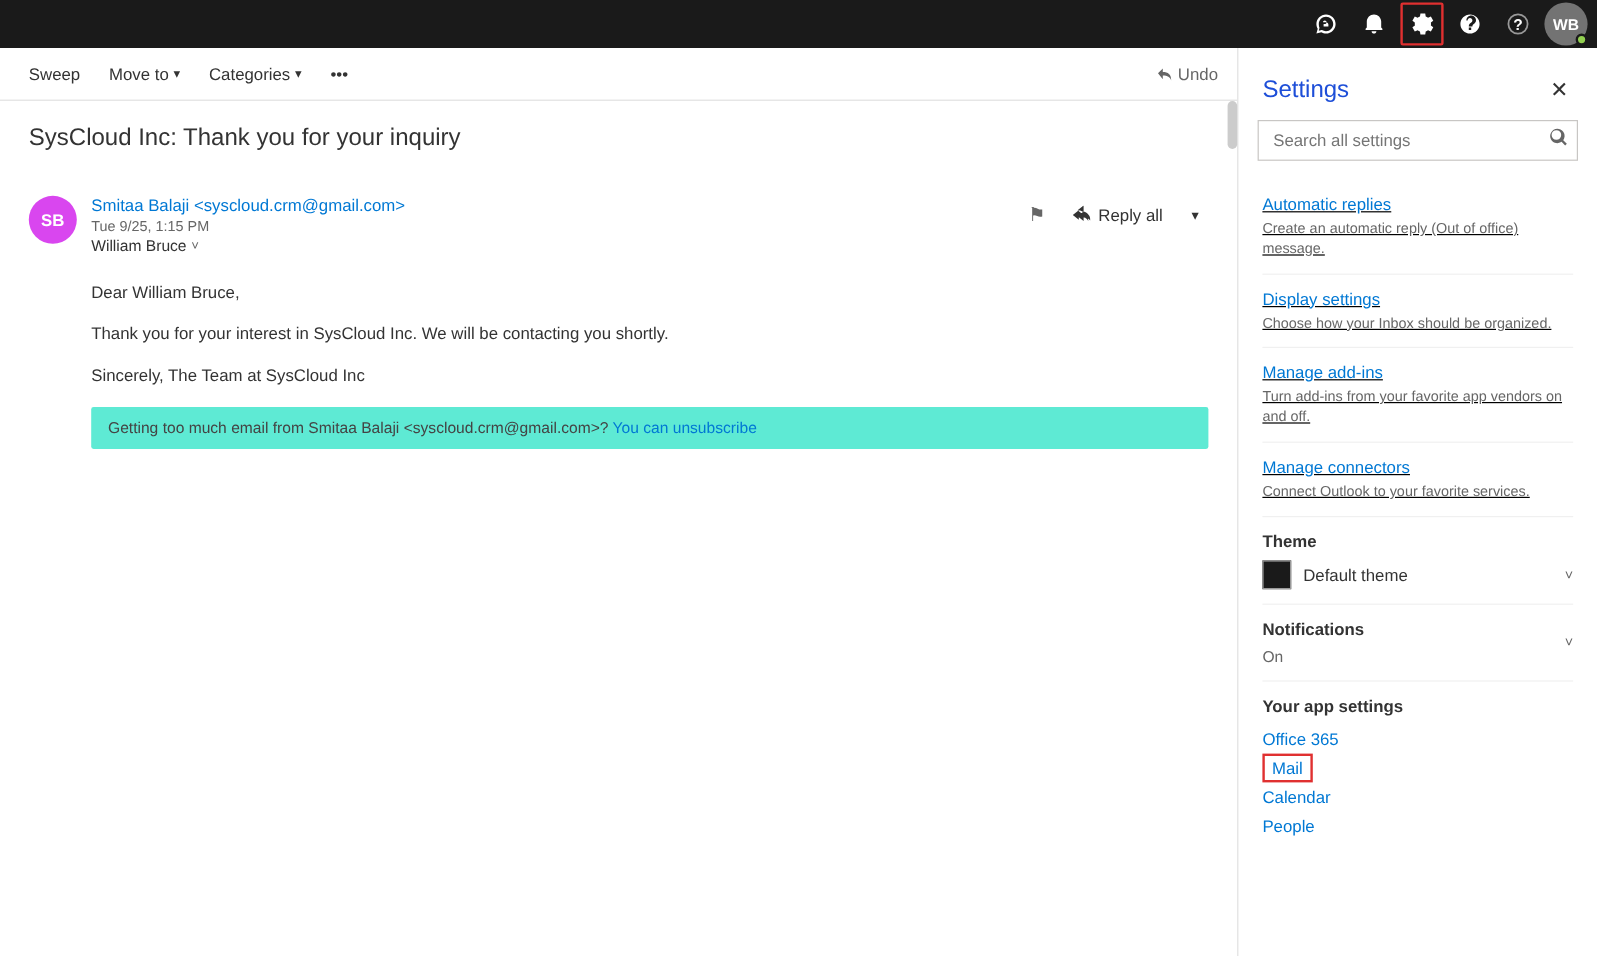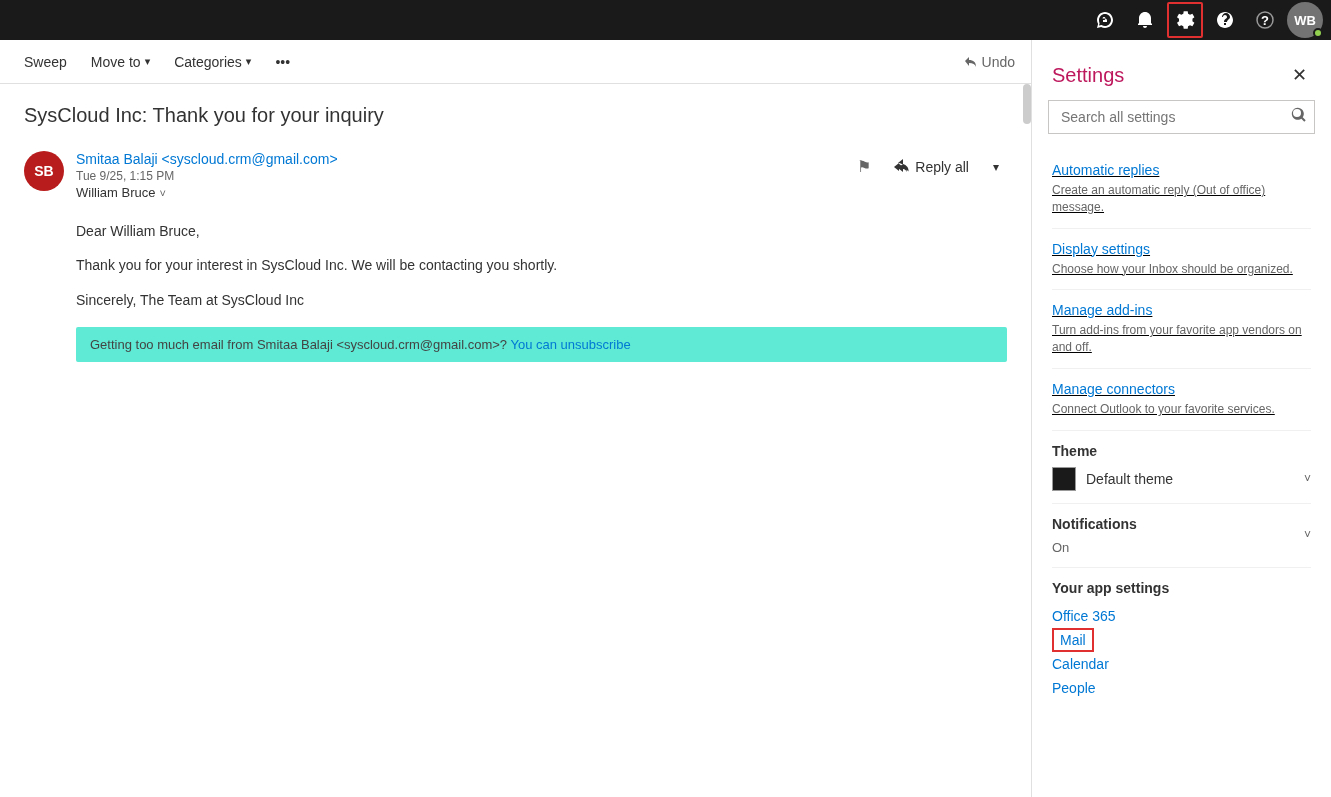--- a/index.html
+++ b/index.html
@@ -112,31 +112,31 @@
       top: 0; right: 0;
       width: 8px;
       height: 40px;
       background: #ccc;
       border-radius: 4px;
     }
     .email-subject {
       font-size: 20px;
       font-weight: 400;
       color: #333;
-      margin-bottom: 24px;
+      margin-bottom: 36px;
     }
     .email-header {
       display: flex;
       align-items: flex-start;
       gap: 12px;
       margin-bottom: 20px;
     }
     .sender-avatar {
       width: 40px; height: 40px;
-      background: #b91c1c;
+      background: #d946ef;
       border-radius: 50%;
       display: flex; align-items: center; justify-content: center;
       color: #fff;
       font-size: 14px;
       font-weight: bold;
       flex-shrink: 0;
     }
     .email-meta { flex: 1; }
     .sender-name {
       color: #0078d4;
@@ -222,21 +222,21 @@
     .settings-header {
       display: flex;
       align-items: center;
       justify-content: space-between;
       padding: 20px 20px 10px;
       flex-shrink: 0;
     }
     .settings-title {
       font-size: 20px;
       font-weight: 400;
-      color: #be185d;
+      color: #1d4ed8;
     }
     .close-btn {
       background: none; border: none; cursor: pointer;
       font-size: 18px; color: #333;
       padding: 4px;
     }
     .settings-search {
       margin: 0 16px 16px;
       position: relative;
     }

